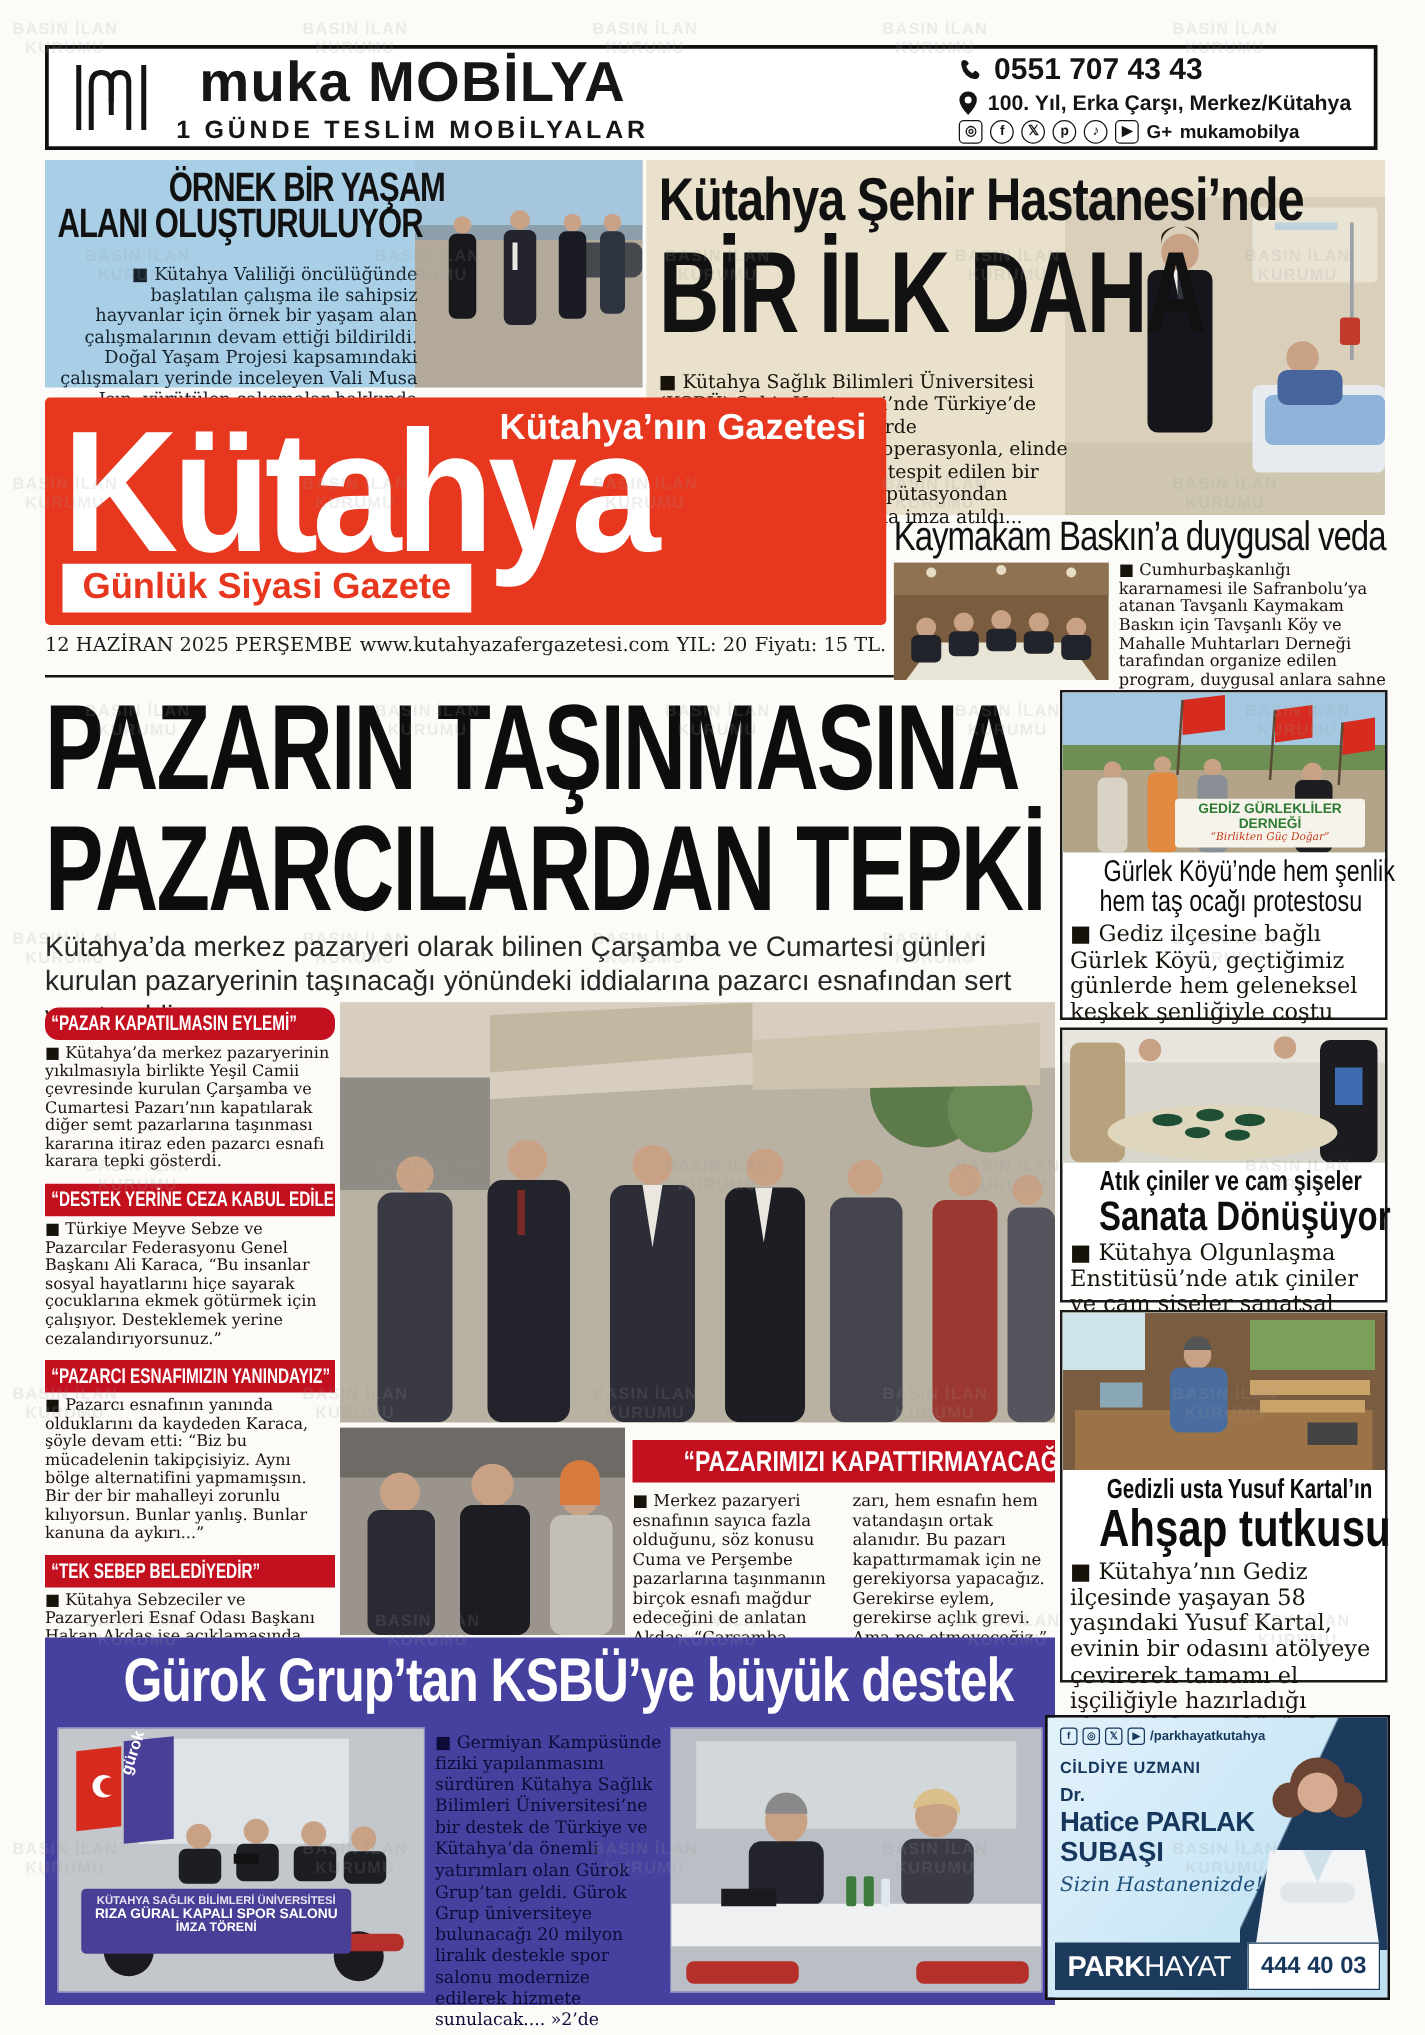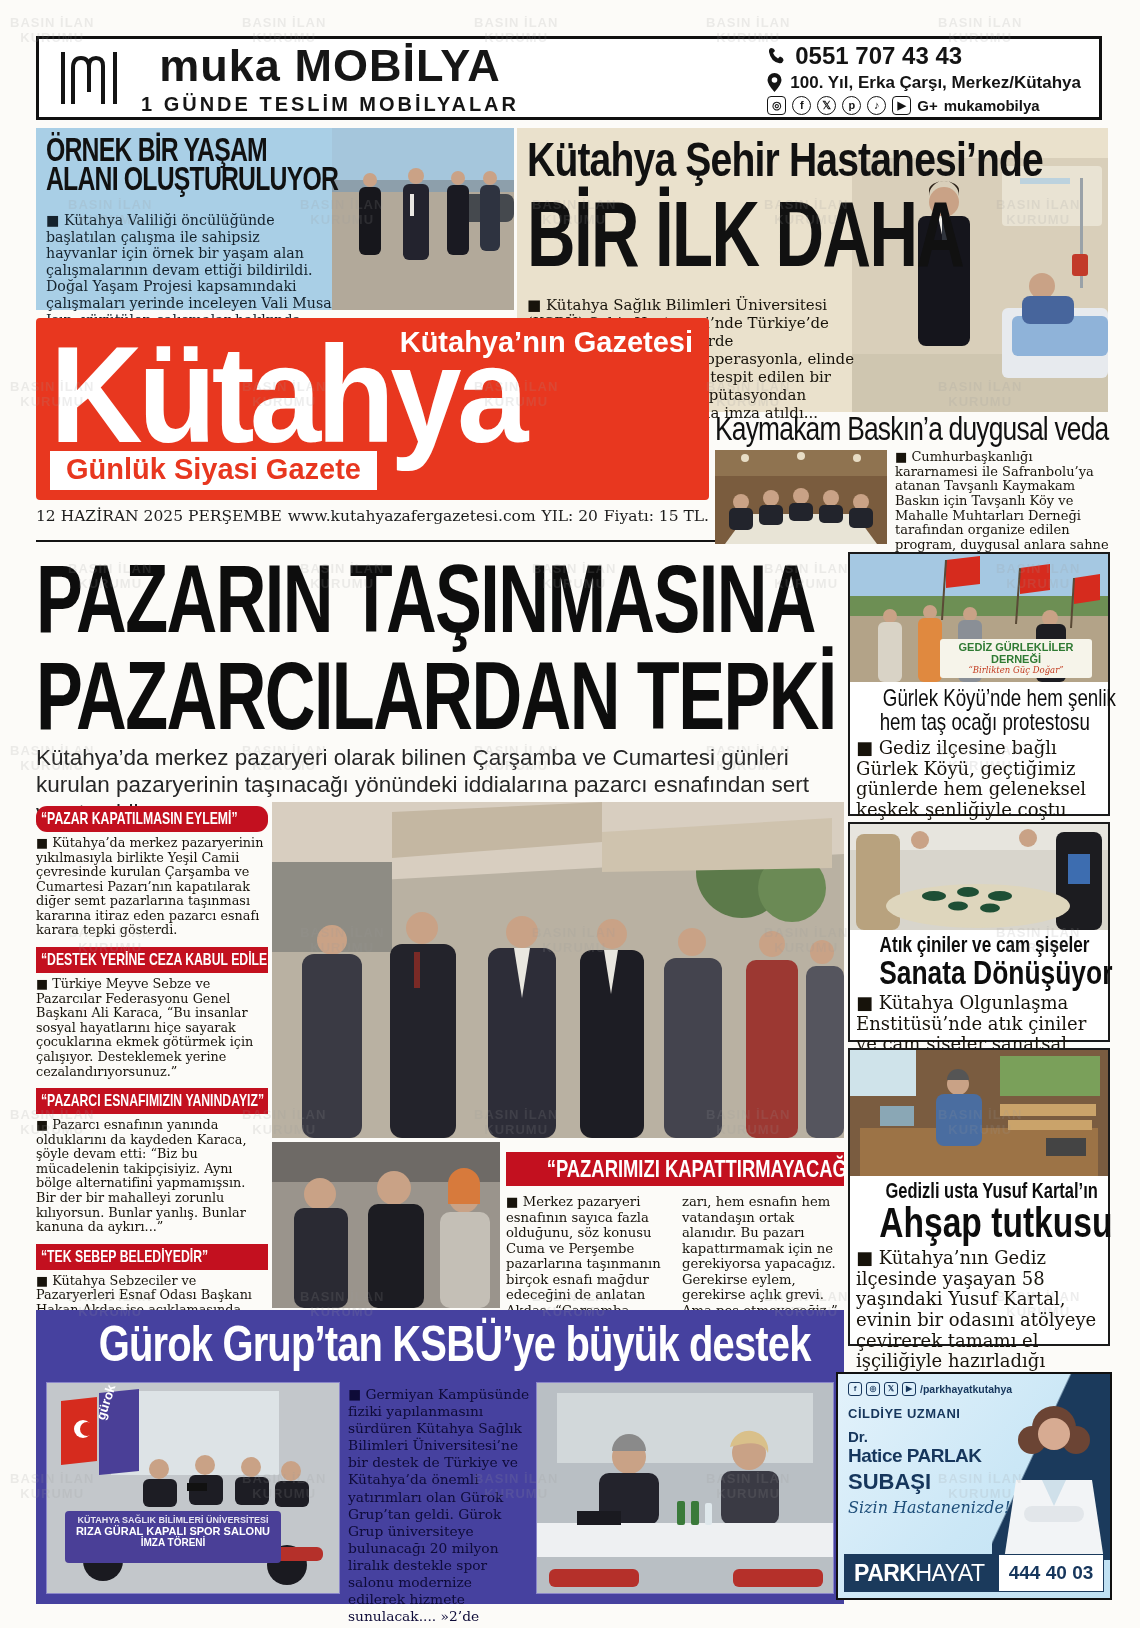--- a/index.html
+++ b/index.html
@@ -25,21 +25,21 @@
   .ad-tag{font-size:20px;font-weight:700;letter-spacing:3px;margin-top:6px;color:#161616;}
   .ad-contact{margin-left:auto;display:flex;flex-direction:column;gap:3px;align-items:flex-start;}
   .ad-row{display:flex;align-items:center;gap:8px;font-weight:700;color:#141414;}
   .ad-phone{font-size:24px;}
   .ad-addr{font-size:17px;justify-content:space-between;}
   .ad-social{font-size:15px;gap:6px;}
   .soc{display:inline-block;width:17px;height:17px;border:1.5px solid #141414;border-radius:50%;
        font:700 11px/16px "Liberation Sans",sans-serif;text-align:center;}
   .soc.sq{border-radius:4px;}
   
-  .story-yasam{left:36px;top:128px;width:478px;height:182px;background:#a9cfe6;}
+  .story-yasam{left:36px;top:128px;width:478px;height:182px;background:#a9cfe6;text-align:right;}
   .sy-h{position:absolute;left:10px;top:8px;line-height:.92;}
   .sy-h .sqx{transform:scaleX(.8) scaleY(1.06);font-weight:800;font-size:31px;letter-spacing:-1px;}
   .sy-body{position:absolute;left:10px;top:84px;width:288px;font-size:14.2px;line-height:1.17;color:#15222c;}
   
   .story-hastane{left:517px;top:128px;width:591px;height:284px;background:#eae1cc;}
   .sh-kicker{position:absolute;left:10px;top:4px;}
   .sh-kicker .sqx{transform:scaleX(.85) scaleY(1.05);font-size:46px;font-weight:800;letter-spacing:-1px;}
   .sh-head{position:absolute;left:10px;top:58px;}
   .sh-head .sqx{transform:scaleX(.8) scaleY(1.1);font-size:84px;font-weight:800;letter-spacing:-2px;}
   .sh-body{position:absolute;left:10px;top:168px;width:330px;font-size:15px;line-height:1.2;color:#17130b;}
@@ -105,21 +105,21 @@
   .ad-park{left:836px;top:1372px;width:276px;height:228px;border:2px solid #101010;
            background:linear-gradient(130deg,#e3f2fb 0%,#cbe7f6 55%,#bfe0f2 100%);box-sizing:border-box;}
   .ph-wedge{position:absolute;right:0;top:0;width:118px;height:186px;
             background:linear-gradient(115deg,rgba(27,58,92,0) 38%,#1b3a5c 39%);}
   .ph-social{position:absolute;left:10px;top:8px;display:flex;align-items:center;gap:4px;
              color:#16365c;font-size:10.5px;font-weight:700;}
   .psoc{display:inline-block;width:12px;height:12px;border:1.3px solid #16365c;border-radius:3px;
         font:700 8px/11px "Liberation Sans",sans-serif;text-align:center;color:#16365c;}
   .ph-spec{position:absolute;left:10px;top:32px;color:#16365c;font-size:13px;font-weight:800;letter-spacing:.5px;}
   .ph-dr{position:absolute;left:10px;top:54px;color:#16365c;font-size:15px;font-weight:800;}
-  .ph-n1{position:absolute;left:10px;top:71px;color:#16365c;font-size:19px;font-weight:800;letter-spacing:-.5px;}
+  .ph-n1{position:absolute;left:10px;top:71px;color:#16365c;font-size:22px;font-weight:800;letter-spacing:-.5px;}
   .ph-n2{position:absolute;left:10px;top:95px;color:#16365c;font-size:22px;font-weight:800;}
   .ph-slogan{position:absolute;left:10px;top:124px;color:#1f4f7a;font-size:16px;font-style:italic;
              font-family:"DejaVu Serif",serif;}
   .ph-portrait{position:absolute;right:2px;top:14px;width:112px;height:172px;}
   .ph-bar{position:absolute;left:6px;right:6px;bottom:6px;height:38px;display:flex;}
   .ph-bar-brand{flex:1;background:#1b3a5c;color:#fff;display:flex;align-items:center;padding-left:10px;
                 font-size:23px;letter-spacing:-.5px;}
   .ph-bar-brand b{font-weight:800;}
   .ph-bar-brand span.lt{font-weight:400;}
   .ph-bar-phone{width:104px;background:#fff;color:#16365c;font-size:19px;font-weight:800;

